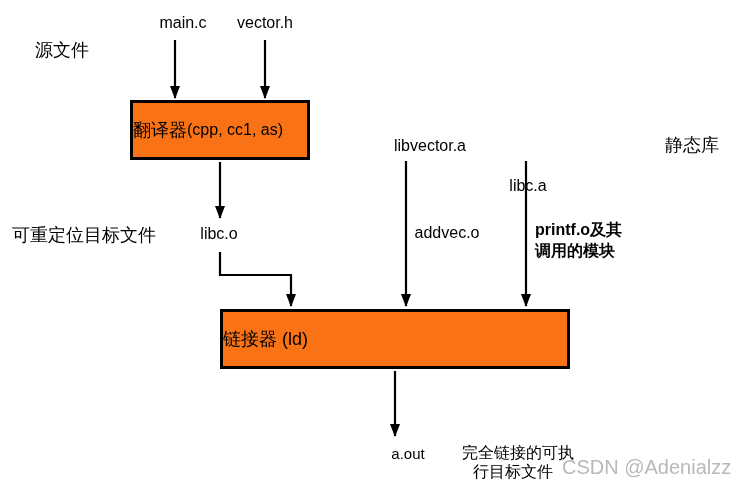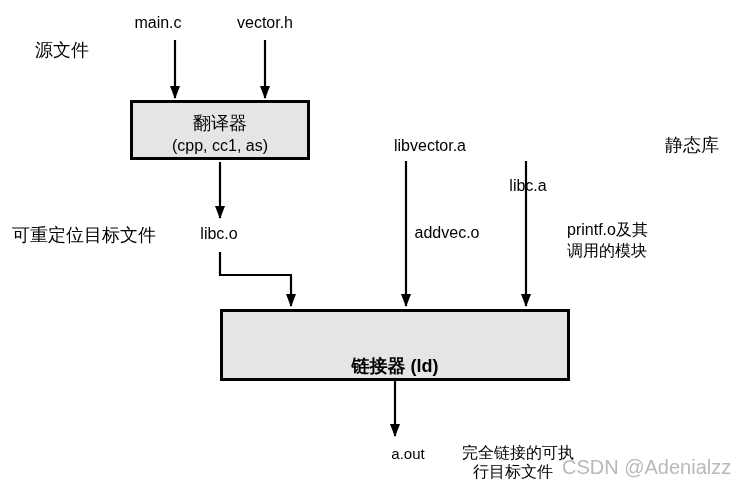--- a/index.html
+++ b/index.html
@@ -29,37 +29,36 @@
     line-height: 1.15;
   }
   .cjk   { font-size: 18px; }
   .latin { font-size: 16px; }
   .small { font-size: 15px; margin-left: 12px; }
   .center { transform: translateX(-50%); }
   .box {
     position: absolute;
     box-sizing: border-box;
     border: 3.5px solid #000000;
-    background: #e5e5e5;
+    background: #f97316;
     display: flex;
-    flex-direction: column;
     align-items: center;
-    justify-content: flex-end;
+    justify-content: flex-start;
     z-index: 2;
     text-align: center;
   }
   .box .line1 { font-size: 18px; line-height: 23px; }
   .box .line2 { font-size: 16px; line-height: 22px; }
   .translator-box {
     left: 130px; top: 100px;
     width: 180px; height: 60px;
   }
   .linker-box {
     left: 220px; top: 309px;
-    width: 350px; height: 72px; font-weight: bold;
+    width: 350px; height: 60px;
   }
   .linker-box .line1 { font-size: 18px; }
   .multiline { line-height: 21px; }
   .indent2 { padding-left: 11px; }
   .watermark {
     position: absolute;
     left: 562px; top: 456px;
     font-size: 20px;
     color: #b9b9b9;
     z-index: 0;
@@ -82,36 +81,36 @@
     <path d="M220,162 L220,218" stroke="#000000" stroke-width="2.2" fill="none" marker-end="url(#ah)"></path>
     <path d="M220,252 L220,275 L291,275 L291,306" stroke="#000000" stroke-width="2.2" fill="none" marker-end="url(#ah)"></path>
     <path d="M406,161 L406,306" stroke="#000000" stroke-width="2.2" fill="none" marker-end="url(#ah)"></path>
     <path d="M526,161 L526,306" stroke="#000000" stroke-width="2.2" fill="none" marker-end="url(#ah)"></path>
     <path d="M395,371 L395,436" stroke="#000000" stroke-width="2.2" fill="none" marker-end="url(#ah)"></path>
   </svg>
 
   <div class="watermark">CSDN @Adenialzz</div>
 
   <div class="lbl cjk" style="left:35px; top:12px;margin-top:28px;">源文件</div>
-  <div class="lbl latin center" style="left:158px; top:14px;">main.c</div>
+  <div class="lbl latin center" style="left:183px; top:14px;">main.c</div>
   <div class="lbl latin center" style="left:265px; top:14px;">vector.h</div>
 
   <div class="box translator-box">
     <div class="line1">翻译器</div>
     <div class="line2">(cpp, cc1, as)</div>
   </div>
 
   <div class="lbl latin center" style="left:430px; top:137px;">libvector.a</div>
   <div class="lbl latin center" style="left:528px; top:137px;margin-top:40px;">libc.a</div>
   <div class="lbl cjk center" style="left:692px; top:135px;">静态库</div>
 
   <div class="lbl cjk" style="left:12px; top:225px;">可重定位目标文件</div>
   <div class="lbl latin center" style="left:219px; top:225px;">libc.o</div>
   <div class="lbl latin center" style="left:447px; top:224px;">addvec.o</div>
-  <div class="lbl latin multiline" style="left:567px; top:219px;">
+  <div class="lbl latin multiline" style="left:535px; top:219px;font-weight:bold;">
     <div>printf.o及其</div>
     <div>调用的模块</div>
   </div>
 
   <div class="box linker-box">
     <div class="line1">链接器 (ld)</div>
   </div>
 
   <div class="lbl small center" style="left:396px; top:445px;">a.out</div>
   <div class="lbl latin multiline" style="left:462px; top:443px; line-height:19px;">

